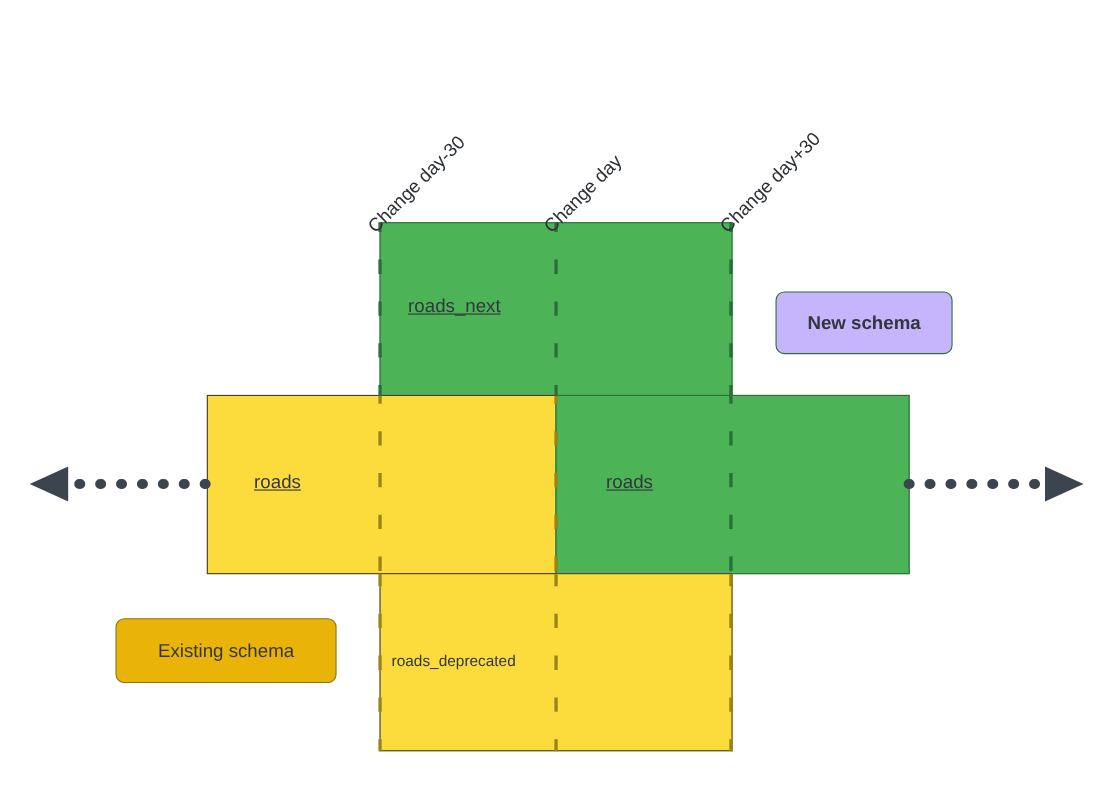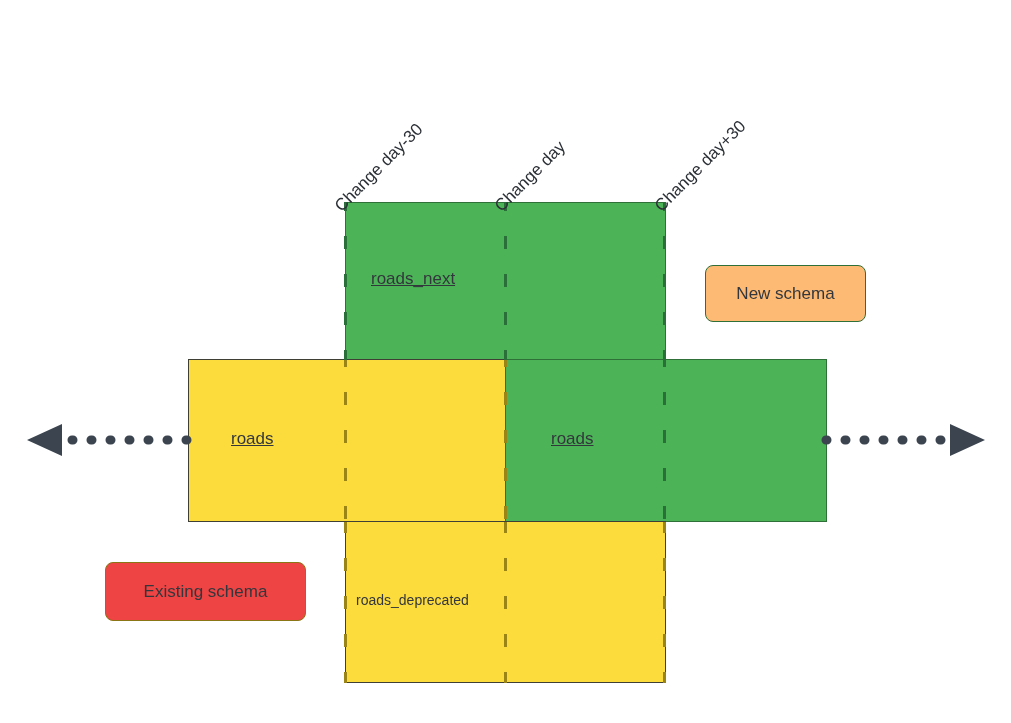--- a/index.html
+++ b/index.html
@@ -43,25 +43,26 @@
     box-sizing: border-box;
     border-radius: 8px;
     display: flex;
     align-items: center;
     justify-content: center;
     font-size: 17px;
     color: #33373d;
     font-family: "Liberation Sans", sans-serif;
   }
   .legend-green {
-    background: #fdba74;
+    background: #c4b5fd;
     border: 1.5px solid #2f6f38;
+    font-weight: bold;
   }
   .legend-yellow {
-    background: #ef4444;
+    background: #eab308;
     border: 1.5px solid #8a7614;
   }
 
   .axis-label {
     position: absolute;
     font-size: 17px;
     color: #2c3037;
     white-space: nowrap;
     transform-origin: left bottom;
     transform: rotate(-45deg);

